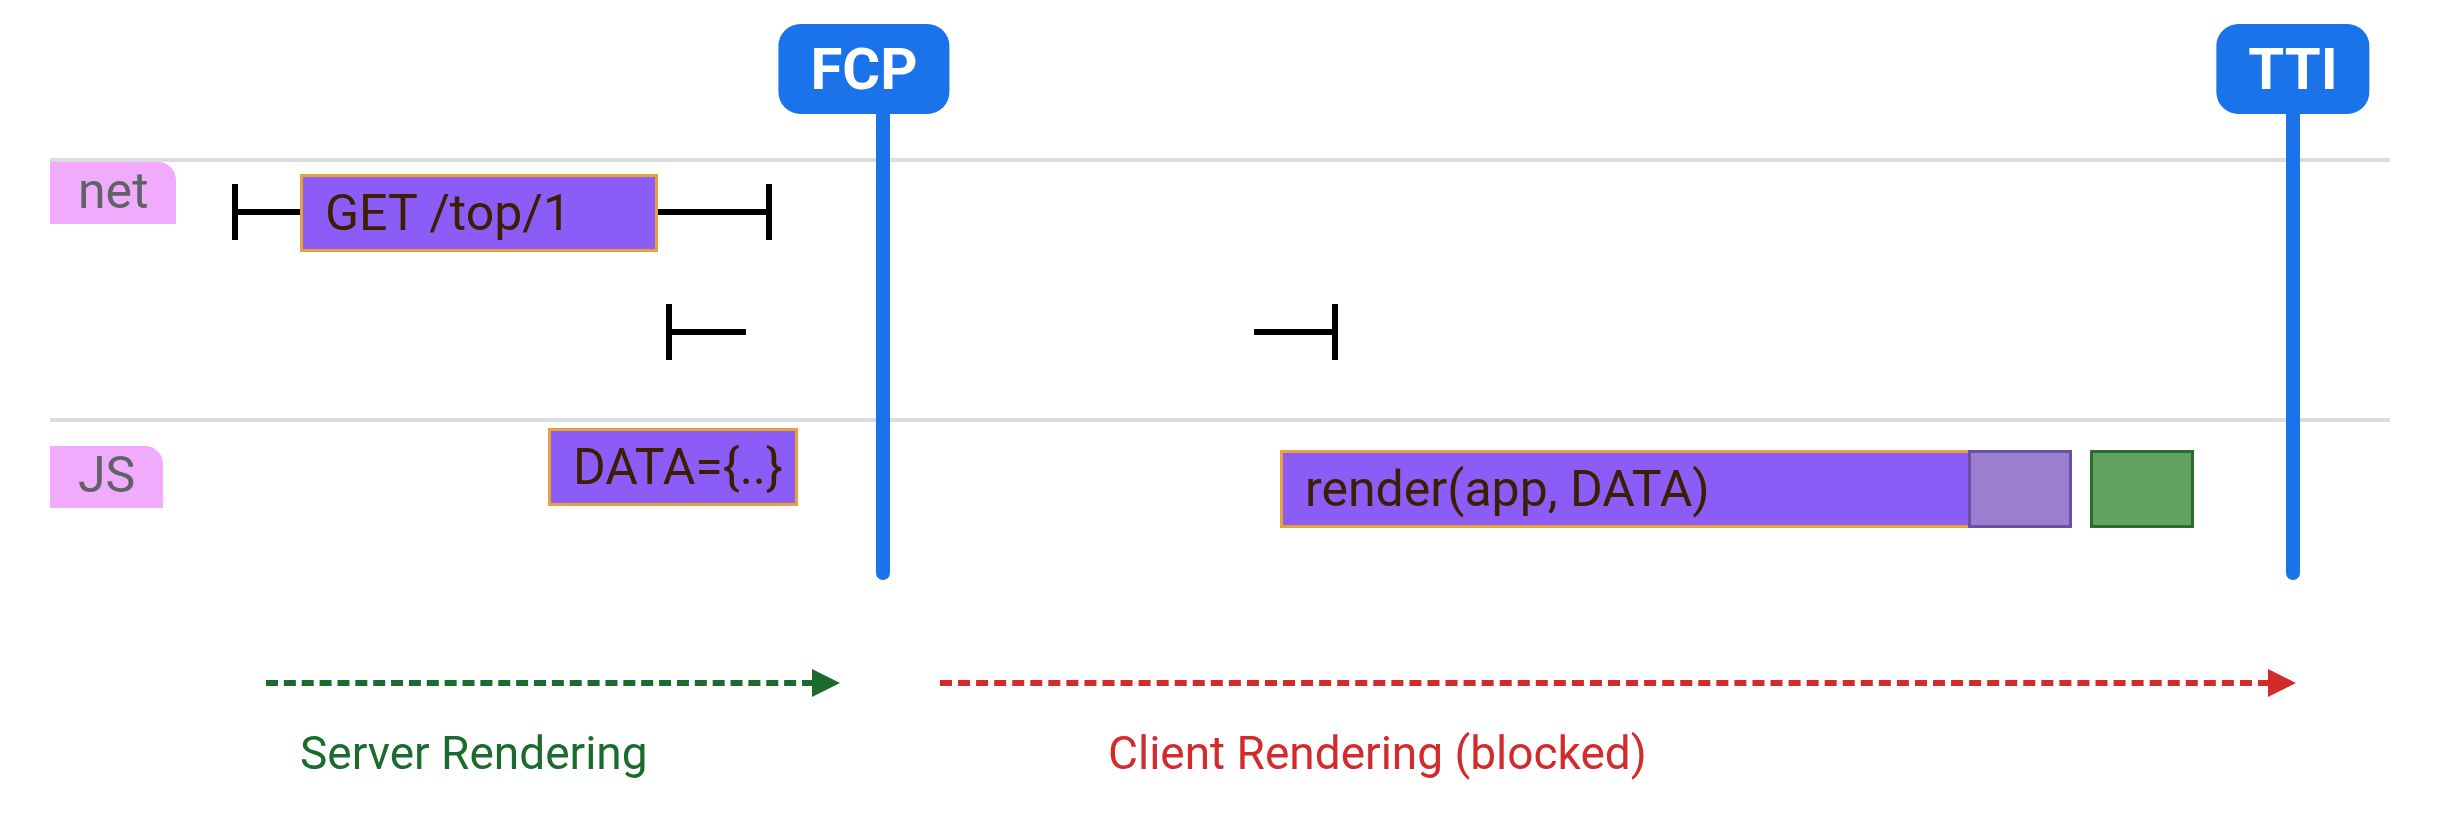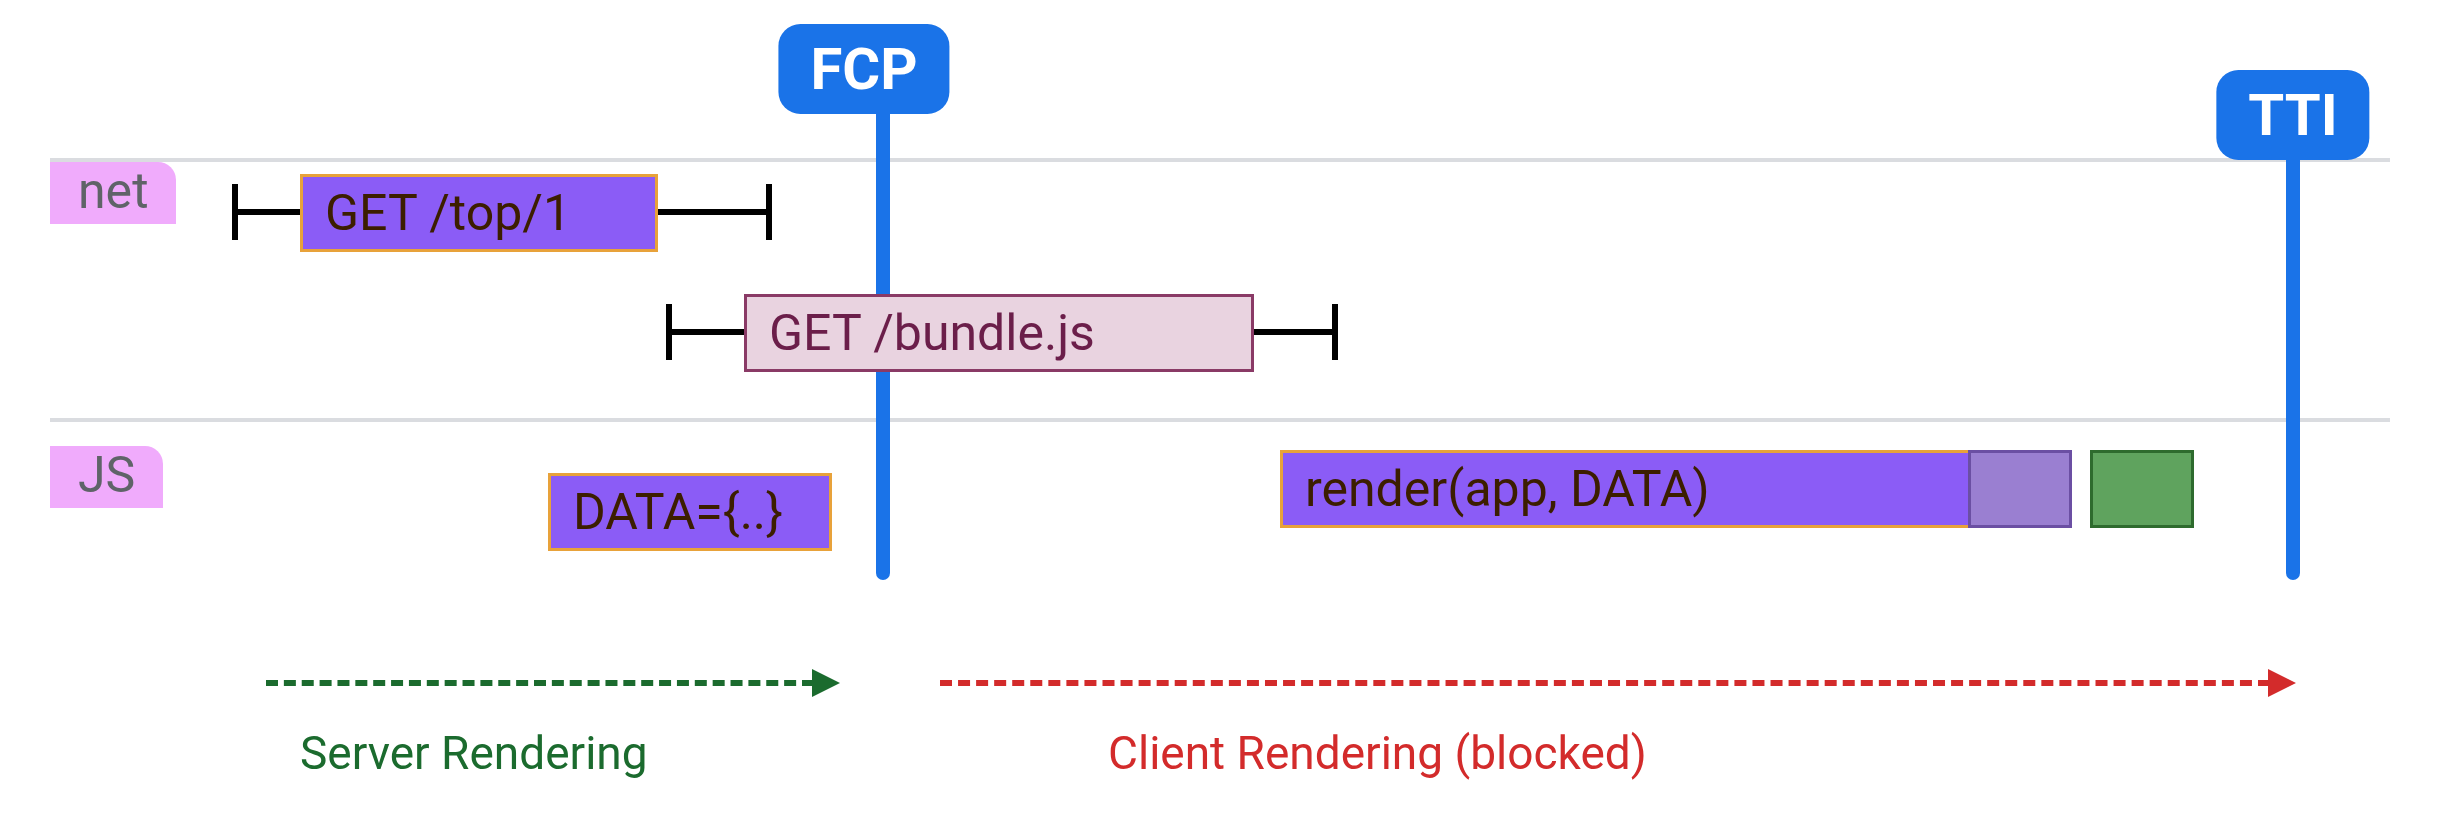--- a/index.html
+++ b/index.html
@@ -125,37 +125,36 @@
   <div class="hline" style="top:158px;"></div>
   <div class="hline" style="top:418px;"></div>
 
   <div class="lane-label" style="left:50px; top:162px;">net</div>
   <div class="lane-label" style="left:50px; top:446px;">JS</div>
 
   <div class="marker-line" style="left:876px; top:100px; height:480px;"></div>
   <div class="marker-badge" style="left:864px; top:24px;">FCP</div>
 
   <div class="marker-line" style="left:2286px; top:100px; height:480px;"></div>
-  <div class="marker-badge" style="left:2293px; top:24px;margin-top:46px;">TTI</div>
+  <div class="marker-badge" style="left:2293px; top:24px;">TTI</div>
 
   <div class="cap" style="left:232px; top:184px; height:56px;"></div>
   <div class="whisker" style="left:232px; top:209px; width:70px;"></div>
 
   <div class="bar yellow" style="left:300px; top:174px; width:358px;">GET /top/1</div>
 
   <div class="whisker" style="left:658px; top:209px; width:110px;"></div>
   <div class="cap" style="left:766px; top:184px; height:56px;"></div>
 
   <div class="cap" style="left:666px; top:304px; height:56px;"></div>
   <div class="whisker" style="left:666px; top:329px; width:80px;"></div>
-  <div class="bar pink" style="left:744px; top:294px; width:510px;">GET /bundle.js</div>
   <div class="whisker" style="left:1254px; top:329px; width:80px;"></div>
   <div class="cap" style="left:1332px; top:304px; height:56px;"></div>
 
-  <div class="bar yellow" style="left:548px; top:473px; width:284px;">DATA={..}</div>
+  <div class="bar yellow" style="left:548px; top:428px; width:250px;">DATA={..}</div>
 
   <div class="bar yellow" style="left:1280px; top:450px; width:792px;">render(app, DATA)</div>
 
   <div class="block purple" style="left:1968px; top:450px; width:104px;"></div>
   <div class="block green" style="left:2090px; top:450px; width:104px;"></div>
 
   <div class="phase-line" style="left:266px; top:680px; width:548px; border-top-color:#1b6b2e;"></div>
   <div class="phase-arrowhead" style="left:812px; top:669px; border-left:28px solid #1b6b2e;"></div>
   <div class="phase-label" style="left:300px; top:730px; color:#1b6b2e;">Server Rendering</div>
 

